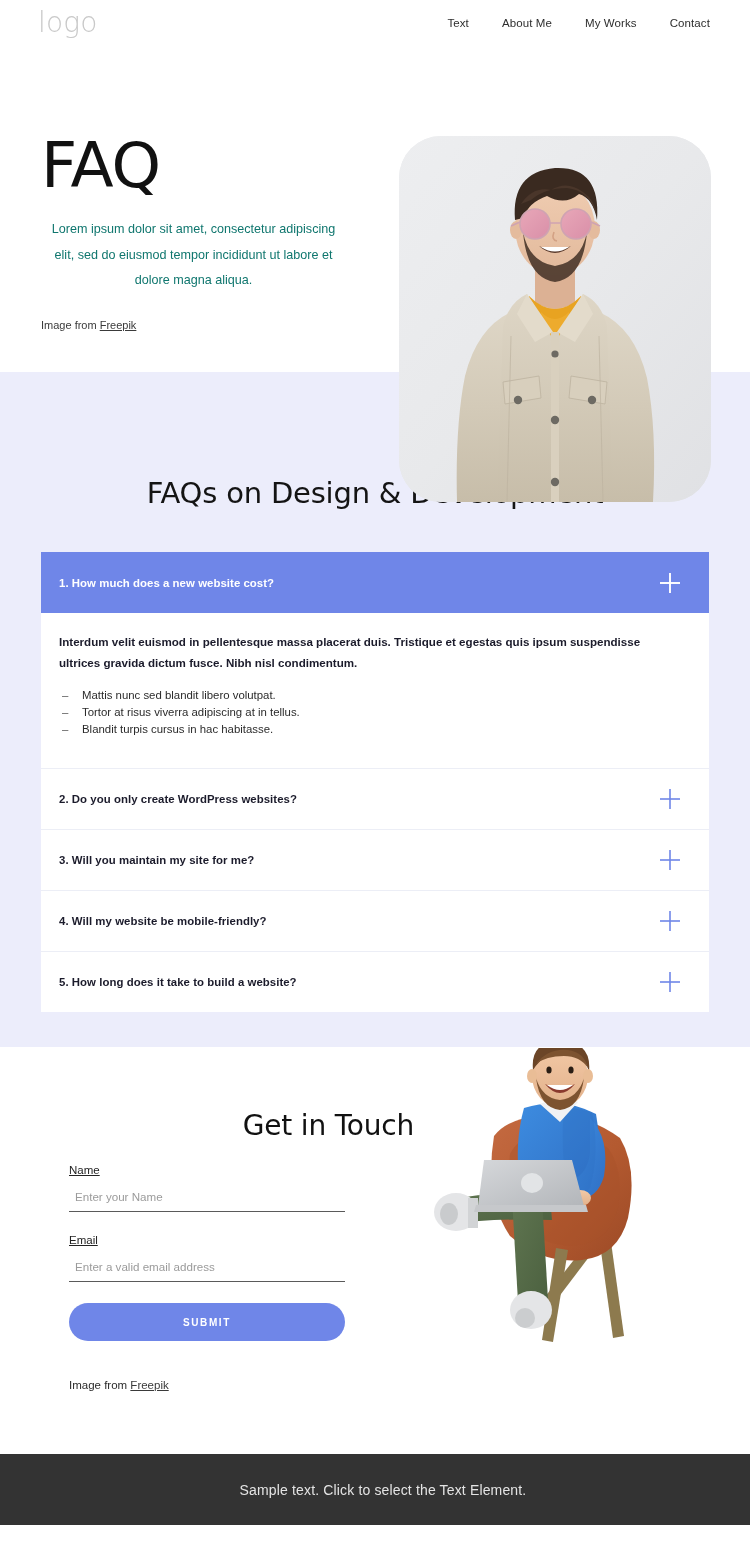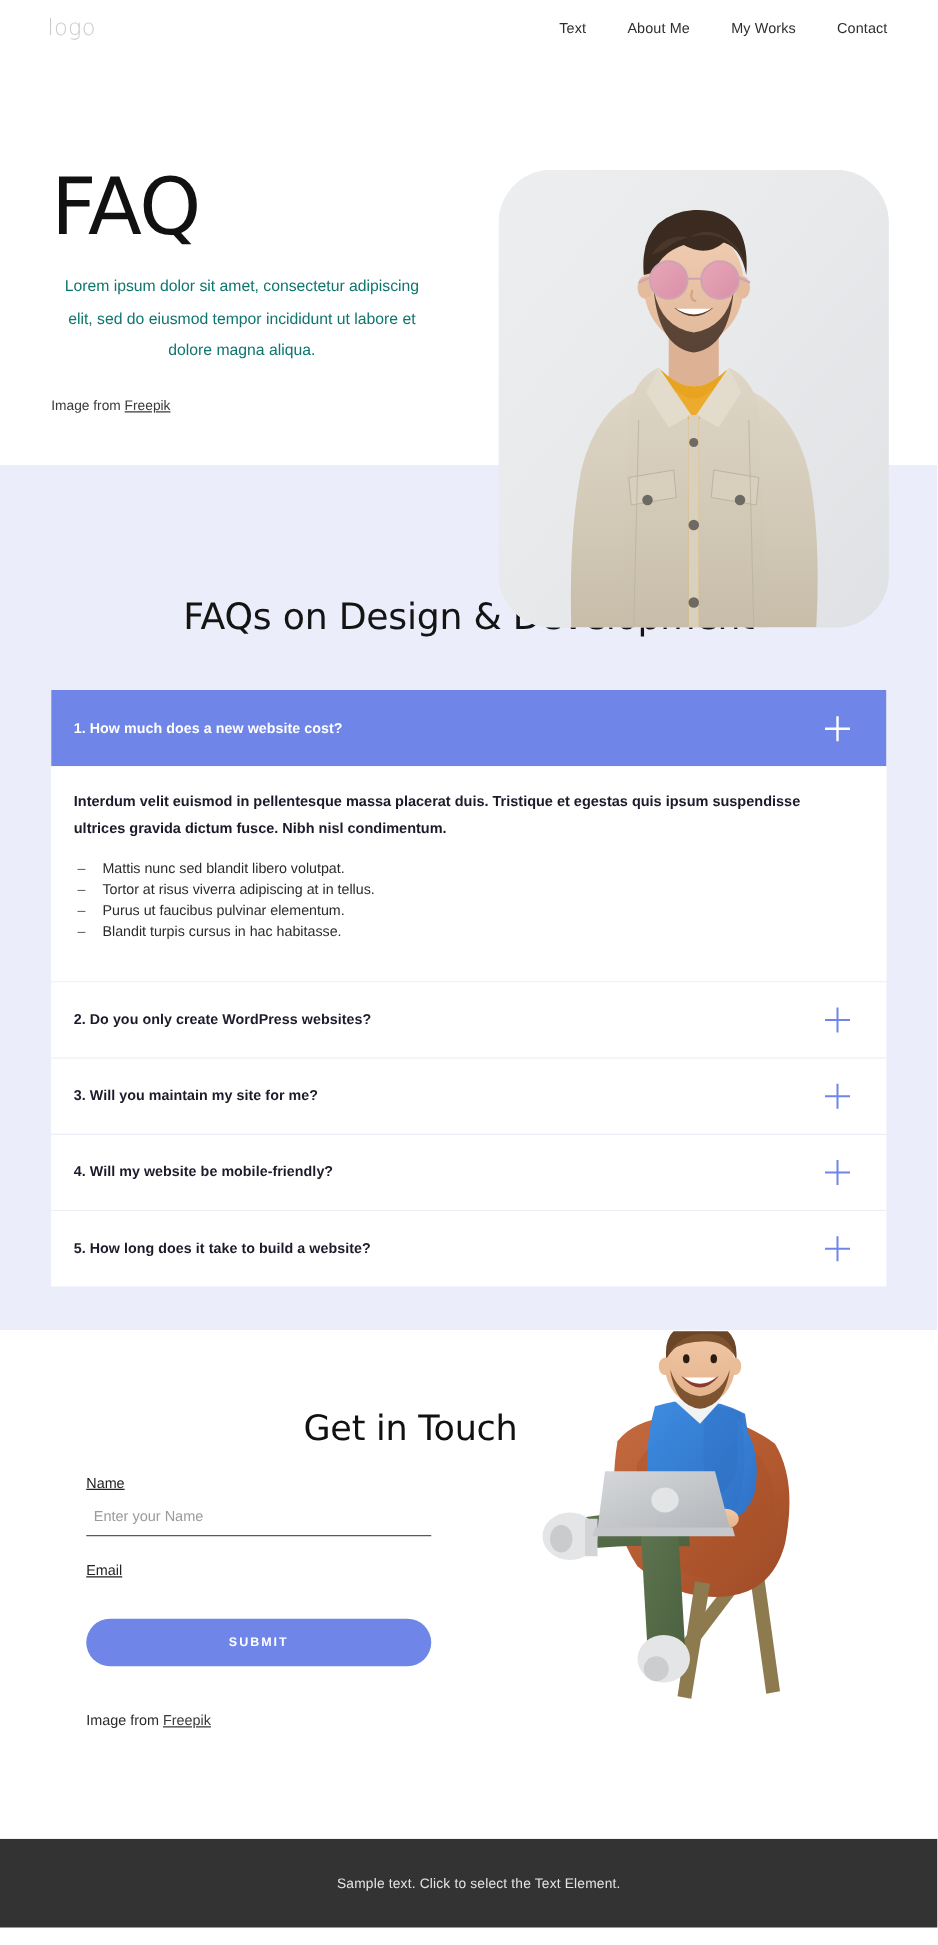--- a/index.html
+++ b/index.html
@@ -25,21 +25,21 @@
     display: flex;
     align-items: center;
     justify-content: space-between;
     padding: 0 40px 0 38px;
     background: #ffffff;
     position: relative;
     z-index: 5;
   }
   .logo {
     font-family: "DejaVu Sans", sans-serif;
-    font-size: 18px;
+    font-size: 28px;
     font-weight: 300;
     color: #c9c9c9;
     letter-spacing: 0.2px;
     line-height: 1;
   }
   .nav {
     display: flex;
     align-items: center;
     gap: 33px;
   }
@@ -245,21 +245,21 @@
 
   
   .site-footer {
     background: #333333;
     height: 71px;
     display: flex;
     align-items: center;
     justify-content: center;
   }
   .footer-text {
-    font-size: 11px;
+    font-size: 14px;
     color: #e4e4e4;
     letter-spacing: 0.15px;
     padding-left: 16px;
   }
 </style>
 </head>
 <body>
 
 <header class="site-header">
   <div class="logo">logo</div>
@@ -369,21 +369,20 @@
         <svg class="plus-icon" viewBox="0 0 26 26">
           <line x1="13" y1="3" x2="13" y2="23"></line>
           <line x1="3" y1="13" x2="23" y2="13"></line>
         </svg>
       </div>
       <div class="acc-body">
         <p class="acc-lead">Interdum velit euismod in pellentesque massa placerat duis. Tristique et egestas quis ipsum suspendisse ultrices gravida dictum fusce. Nibh nisl condimentum.</p>
         <ul class="acc-list">
           <li>Mattis nunc sed blandit libero volutpat.</li>
           <li>Tortor at risus viverra adipiscing at in tellus.</li>
-          <li>Purus ut faucibus pulvinar elementum.</li>
           <li>Blandit turpis cursus in hac habitasse.</li>
         </ul>
       </div>
     </div>
 
     <div class="acc-item">
       <div class="acc-header">
         <span class="acc-q">2. Do you only create WordPress websites?</span>
         <svg class="plus-icon" viewBox="0 0 26 26">
           <line x1="13" y1="3" x2="13" y2="23"></line>
@@ -429,20 +428,21 @@
   <div class="contact-inner">
     <h2 class="contact-title">Get in Touch</h2>
 
     <div class="field">
       <label class="field-label">Name</label>
       <input class="field-input" type="text" placeholder="Enter your Name" style="">
     </div>
 
     <div class="field">
       <label class="field-label">Email</label>
+      <input class="field-input" type="text" placeholder="Enter a valid email address" style="">
     </div>
 
     <button class="submit-btn">SUBMIT</button>
 
     <div class="contact-credit">
       <span>Image from </span><a class="credit-link" href="#">Freepik</a>
     </div>
   </div>
 
   <div class="contact-illustration">

